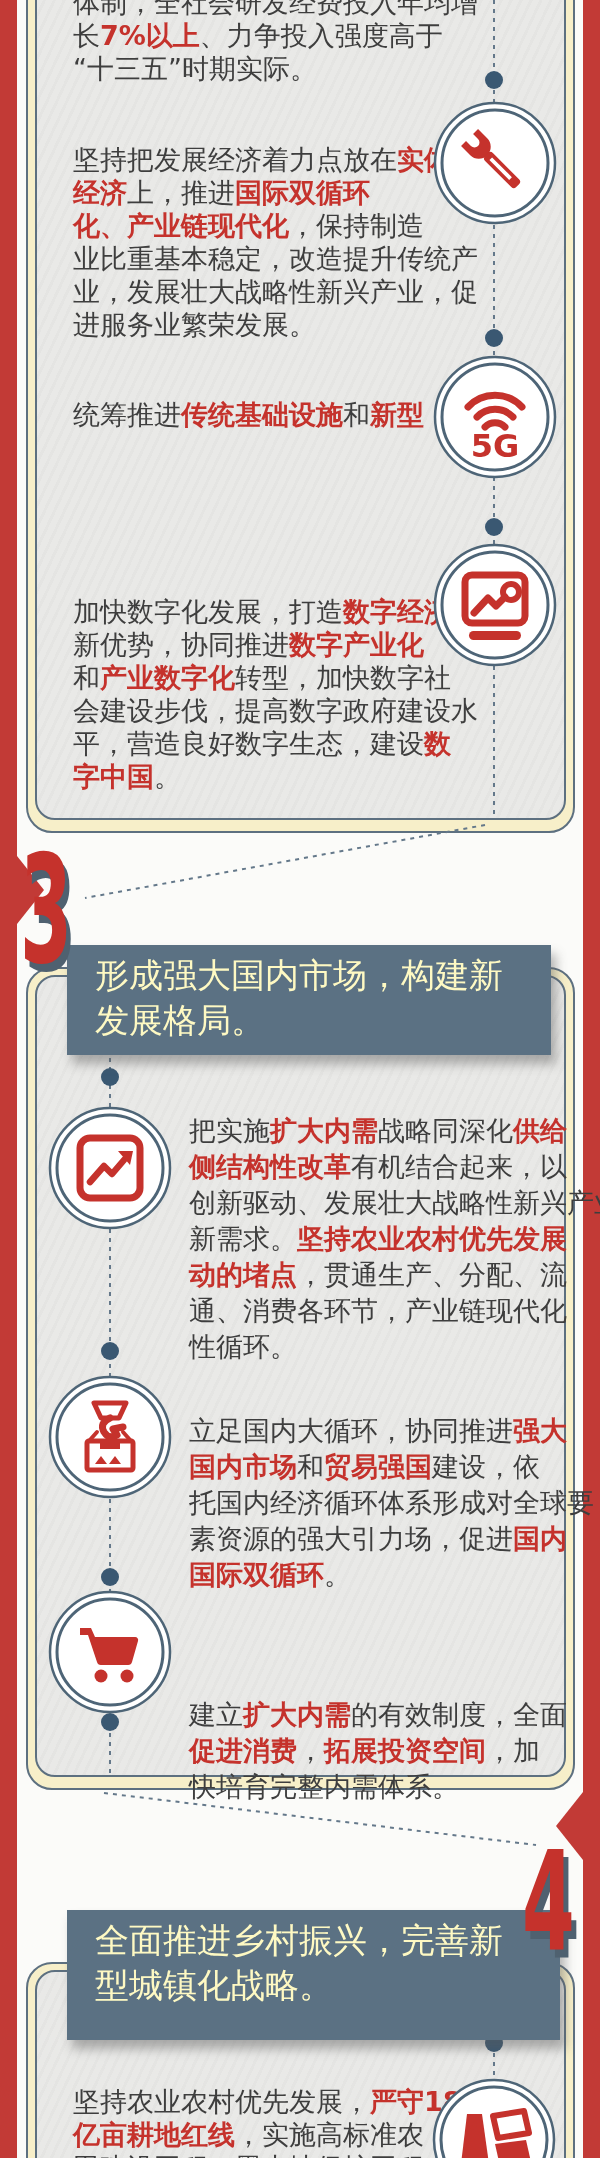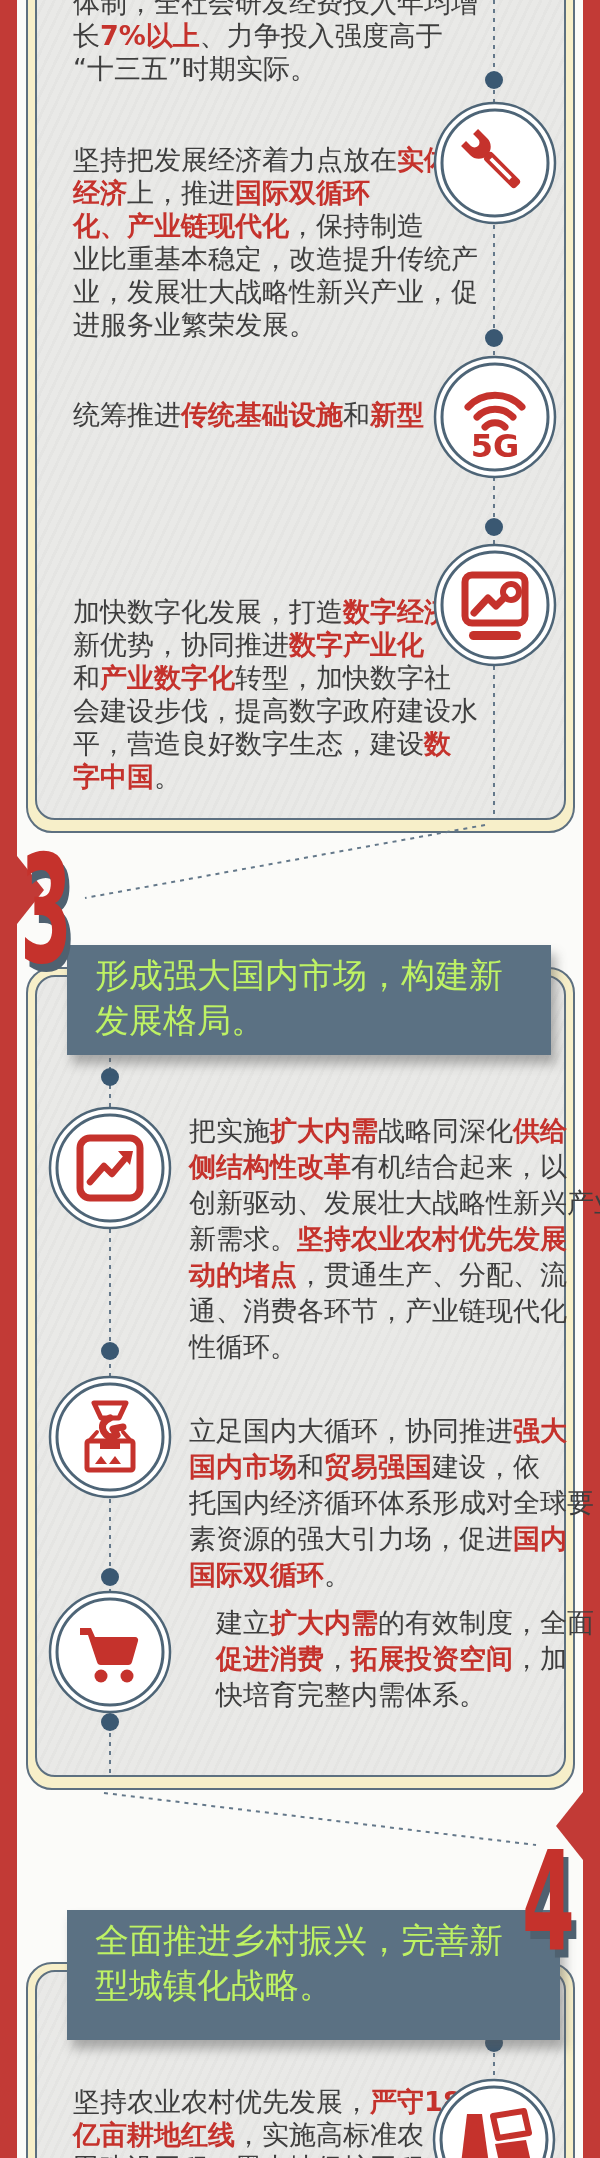--- a/index.html
+++ b/index.html
@@ -15,21 +15,21 @@
   #overlay{position:absolute;left:0;top:0;z-index:5;pointer-events:none;}
   .par{position:absolute;color:#3e3e3e;font-size:27px;z-index:6;}
   .tl{height:33px;line-height:33px;white-space:nowrap;}
   .lh36 .tl{height:36px;line-height:36px;}
   .hl{color:#c5322c;font-weight:700;}
   .iconwrap{position:absolute;width:144px;height:144px;z-index:7;}
   .numeral{position:absolute;z-index:8;font-weight:700;color:#c5322c;line-height:1;
         transform-origin:top left;text-shadow:9px 8px 0 #4f6170;}
   #num3{left:20px;top:835px;font-size:150px;transform:scaleX(0.5);}
   #num4{left:522px;top:1833px;font-size:138px;transform:scaleX(0.55);}
-  .hbox{position:absolute;background:#5b7183;color:#bef264;z-index:7;box-sizing:border-box;
+  .hbox{position:absolute;background:#5b7183;color:#fef9c3;z-index:7;box-sizing:border-box;
         padding:8px 8px 0 28px;box-shadow:5px 9px 10px rgba(90,90,90,0.45);}
   #hbox3{left:67px;top:945px;width:484px;height:110px;}
   #hbox4{left:67px;top:1910px;width:493px;height:130px;}
   .ht{font-size:34px;line-height:45px;white-space:nowrap;}
   .icon-stroke{stroke:#c5322c;fill:none;stroke-linecap:round;stroke-linejoin:round;}
   .icon-fill{fill:#c5322c;}
   .ring-outer{fill:#ffffff;stroke:#4e6577;stroke-width:2.5;}
   .ring-inner{fill:#ffffff;stroke:#4e6577;stroke-width:3;}
 </style>
 </head>
@@ -118,21 +118,21 @@
       <div class="tl"><span>通、消费各环节，产业链现代化</span></div>
       <div class="tl"><span>性循环。</span></div>
     </div>
   <div class="par lh36" style="left:189px;top:1413px;">
       <div class="tl"><span>立足国内大循环，协同推进</span><span class="hl">强大</span></div>
       <div class="tl"><span class="hl">国内市场</span><span>和</span><span class="hl">贸易强国</span><span>建设，依</span></div>
       <div class="tl"><span>托国内经济循环体系形成对全球要</span></div>
       <div class="tl"><span>素资源的强大引力场，促进</span><span class="hl">国内</span></div>
       <div class="tl"><span class="hl">国际双循环</span><span>。</span></div>
     </div>
-  <div class="par lh36" style="left:189px;top:1605px;margin-left:27px;">
+  <div class="par lh36" style="left:189px;top:1697px;">
       <div class="tl"><span>建立</span><span class="hl">扩大内需</span><span>的有效制度，全面</span></div>
       <div class="tl"><span class="hl">促进消费</span><span>，</span><span class="hl">拓展投资空间</span><span>，加</span></div>
       <div class="tl"><span>快培育完整内需体系。</span></div>
     </div>
 
   <div class="par" style="left:73px;top:2085px;">
       <div class="tl"><span>坚持农业农村优先发展，</span><span class="hl">严守18</span></div>
       <div class="tl"><span class="hl">亿亩耕地红线</span><span>，实施高标准农</span></div>
       <div class="tl"><span>田建设工程、黑土地保护工程，确</span></div>
     </div>

